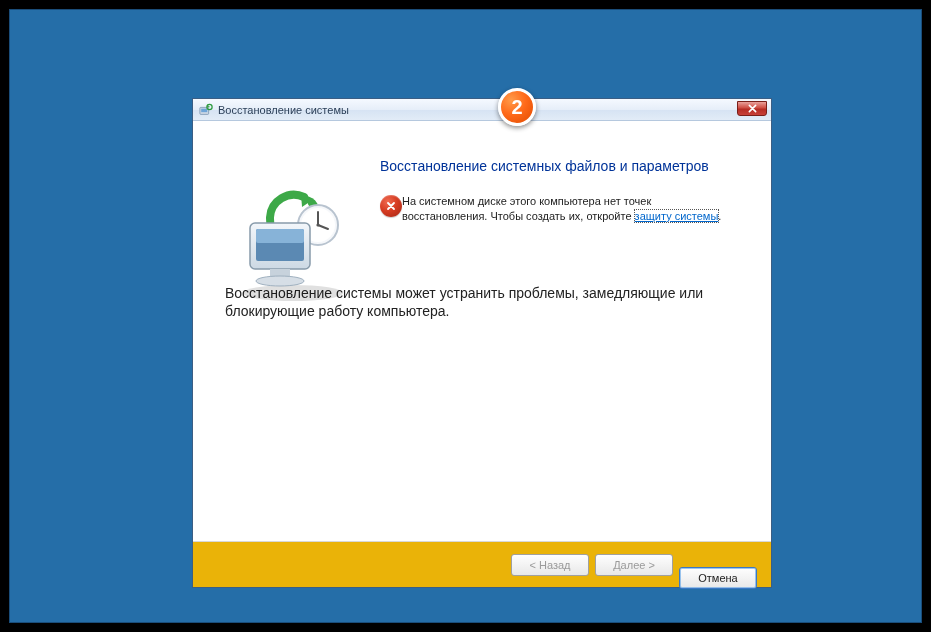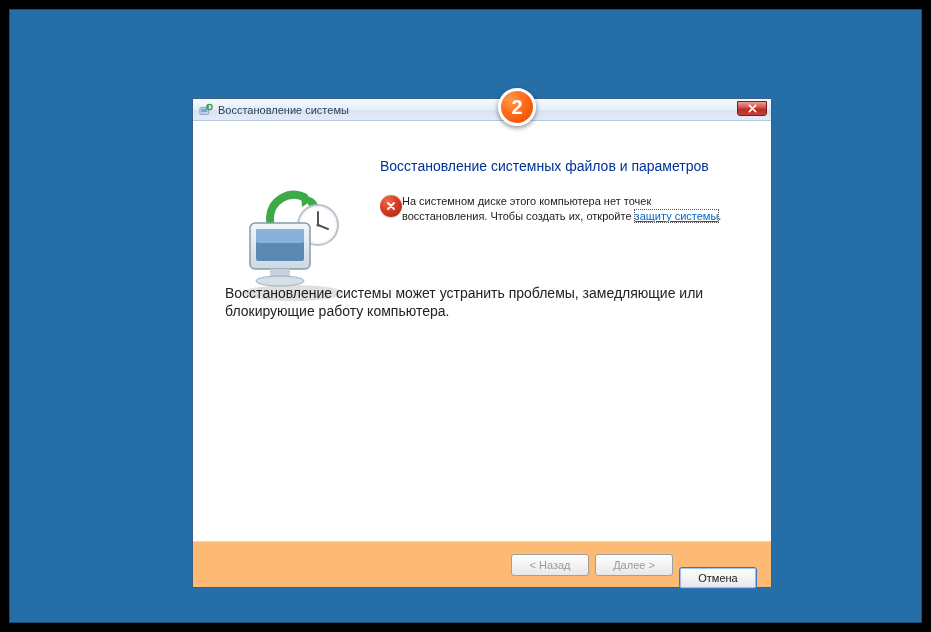--- a/index.html
+++ b/index.html
@@ -126,21 +126,21 @@
     .info-block {
       font-size: 14px;
       line-height: 1.35;
       color: #222;
       margin-bottom: 14px;
       margin-left: -155px;
       margin-right: 10px;
     }
     .dialog-footer {
       height: 46px;
-      background: #fdba74;
+      background: #eab308;
       border-top: 1px solid #d8d8d8;
       display: flex;
       justify-content: flex-end;
       align-items: center;
       gap: 6px;
       padding: 0 14px;
     }
     .btn {
       min-width: 78px;
       height: 22px;

